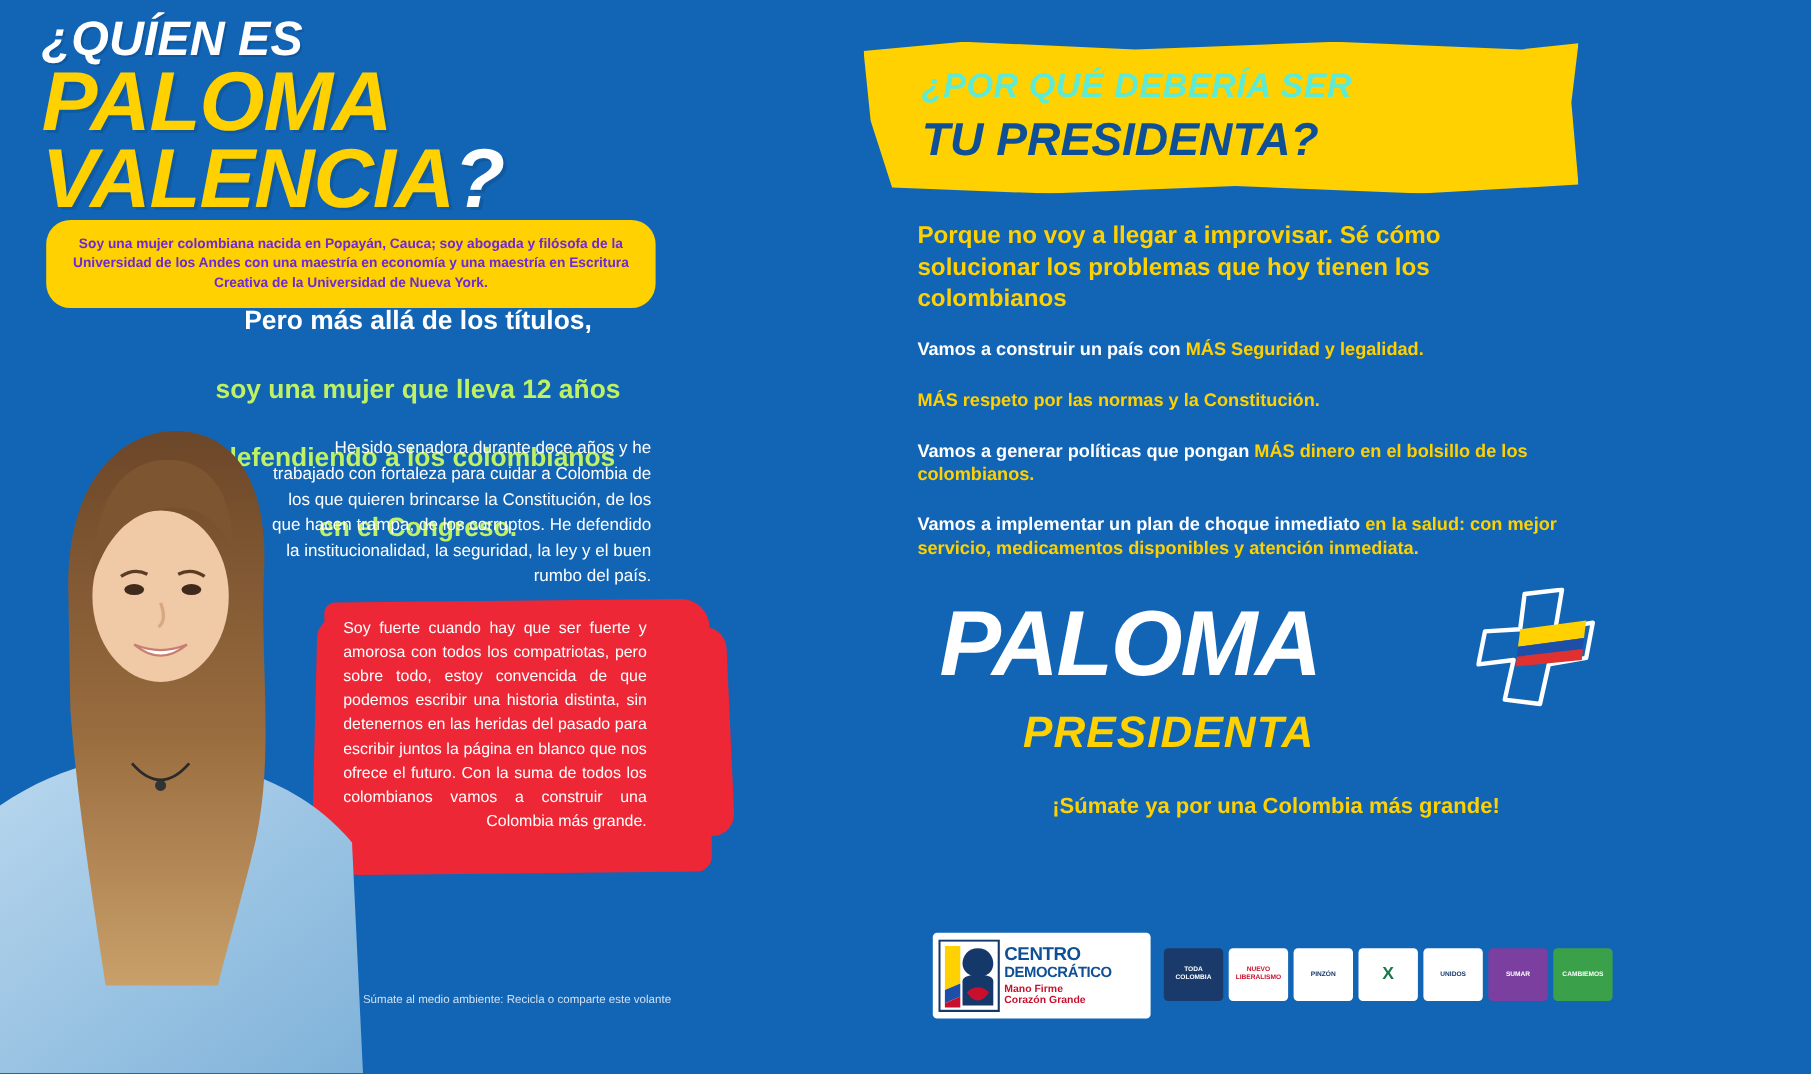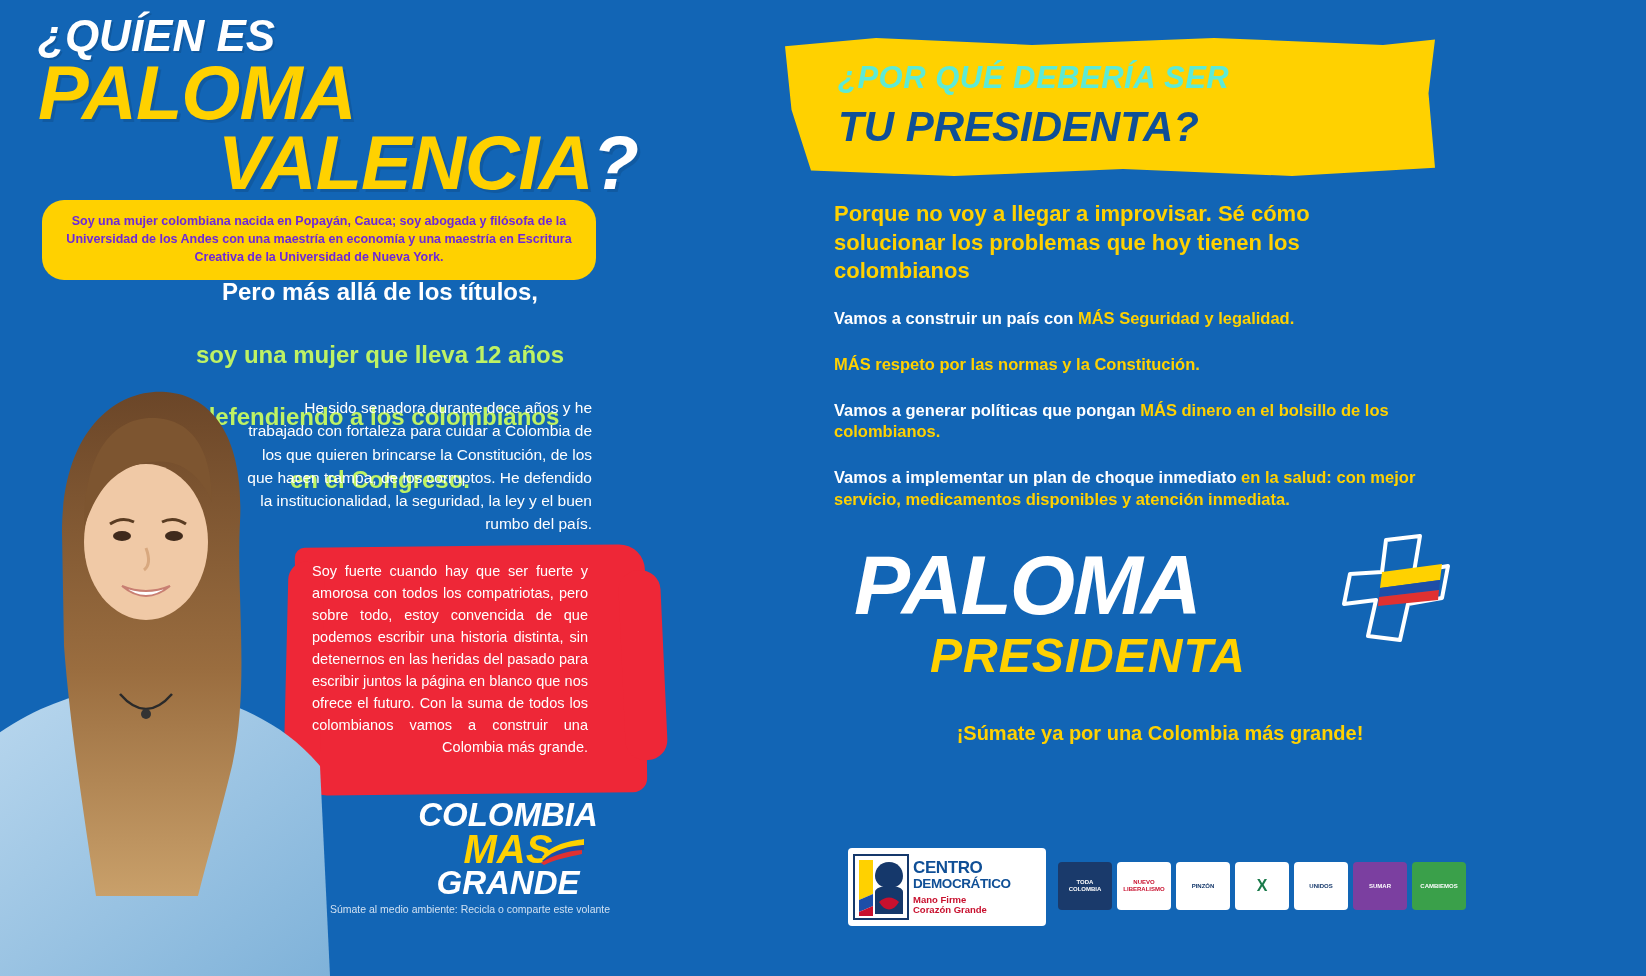--- a/index.html
+++ b/index.html
@@ -36,21 +36,21 @@
   }
   .h-line2, .h-line3 {
     font-size: 76px;
     font-weight: bold;
     font-style: italic;
     color: #ffd100;
     line-height: 0.92;
     letter-spacing: -1px;
     text-shadow: 3px 3px 0 rgba(0,0,0,0.10);
   }
-  .h-line3 { position: relative; text-align: right; }
+  .h-line3 { position: relative; }
   .qmark {
     color: #ffffff;
     font-size: 76px;
     font-weight: bold;
     font-style: italic;
   }
 
   .bio-bubble {
     position: absolute;
     left: 42px; top: 200px;
@@ -204,22 +204,22 @@
 
   
   .plogo { position: absolute; left: 54px; top: 548px; width: 560px; }
   .plogo-word {
     font-size: 84px; font-weight: bold; font-style: italic;
     color: #ffffff; letter-spacing: -2px; line-height: 0.9;
     display: inline-block;
   }
   .plogo-cross { position: absolute; left: 488px; top: -14px; width: 110px; height: 110px; }
   .plogo-sub {
-    margin-top: 4px; margin-left: 76px;
-    font-size: 48px; font-weight: bold; font-style: italic;
+    margin-top: 20px; margin-left: 76px;
+    font-size: 40px; font-weight: bold; font-style: italic;
     color: #ffd100; letter-spacing: 1px;
   }
 
   .cta {
     position: absolute; left: 60px; top: 722px;
     width: 600px;
     color: #ffd100;
     font-size: 20px;
     font-weight: bold;
     text-align: center;
@@ -277,32 +277,20 @@
       <div class="yellow">soy una mujer que lleva 12 años</div>
       <div class="yellow">defendiendo a los colombianos</div>
       <div class="yellow">en el Congreso.</div>
     </div>
 
     <div class="para">He sido senadora durante doce años y he trabajado con fortaleza para cuidar a Colombia de los que quieren brincarse la Constitución, de los que hacen trampa, de los corruptos. He defendido la institucionalidad, la seguridad, la ley y el buen rumbo del país.</div>
 
     <div class="redblob"></div>
     <div class="quote">Soy fuerte cuando hay que ser fuerte y amorosa con todos los compatriotas, pero sobre todo, estoy convencida de que podemos escribir una historia distinta, sin detenernos en las heridas del pasado para escribir juntos la página en blanco que nos ofrece el futuro. Con la suma de todos los colombianos vamos a construir una Colombia más grande.</div>
 
-    <div class="cmg">
-      <div class="c1">COLOMBIA</div>
-      <div class="c2">
-        <span>MAS</span>
-        <svg class="swoosh" viewBox="0 0 46 28">
-          <path d="M2 20 C14 6, 30 4, 44 2 L44 8 C30 11, 16 14, 6 24 Z" fill="#ffd100"></path>
-          <path d="M2 24 C14 12, 30 9, 44 8 L44 13 C30 16, 16 19, 6 27 Z" fill="#1d4ea8"></path>
-          <path d="M1 26 C12 18, 28 14, 42 13 L42 17 C28 20, 14 23, 4 28 Z" fill="#e03131"></path>
-        </svg>
-      </div>
-      <div class="c3">GRANDE</div>
-    </div>
 
     <div class="recycle">Súmate al medio ambiente: Recicla o comparte este volante</div>
 
     <div class="photo">
       <svg width="360" height="680" viewBox="0 0 360 680">
         <defs>
           <linearGradient id="shirt" x1="0" y1="0" x2="1" y2="1">
             <stop offset="0%" stop-color="#bcd9ef"></stop>
             <stop offset="100%" stop-color="#7fb2d9"></stop>
           </linearGradient>

